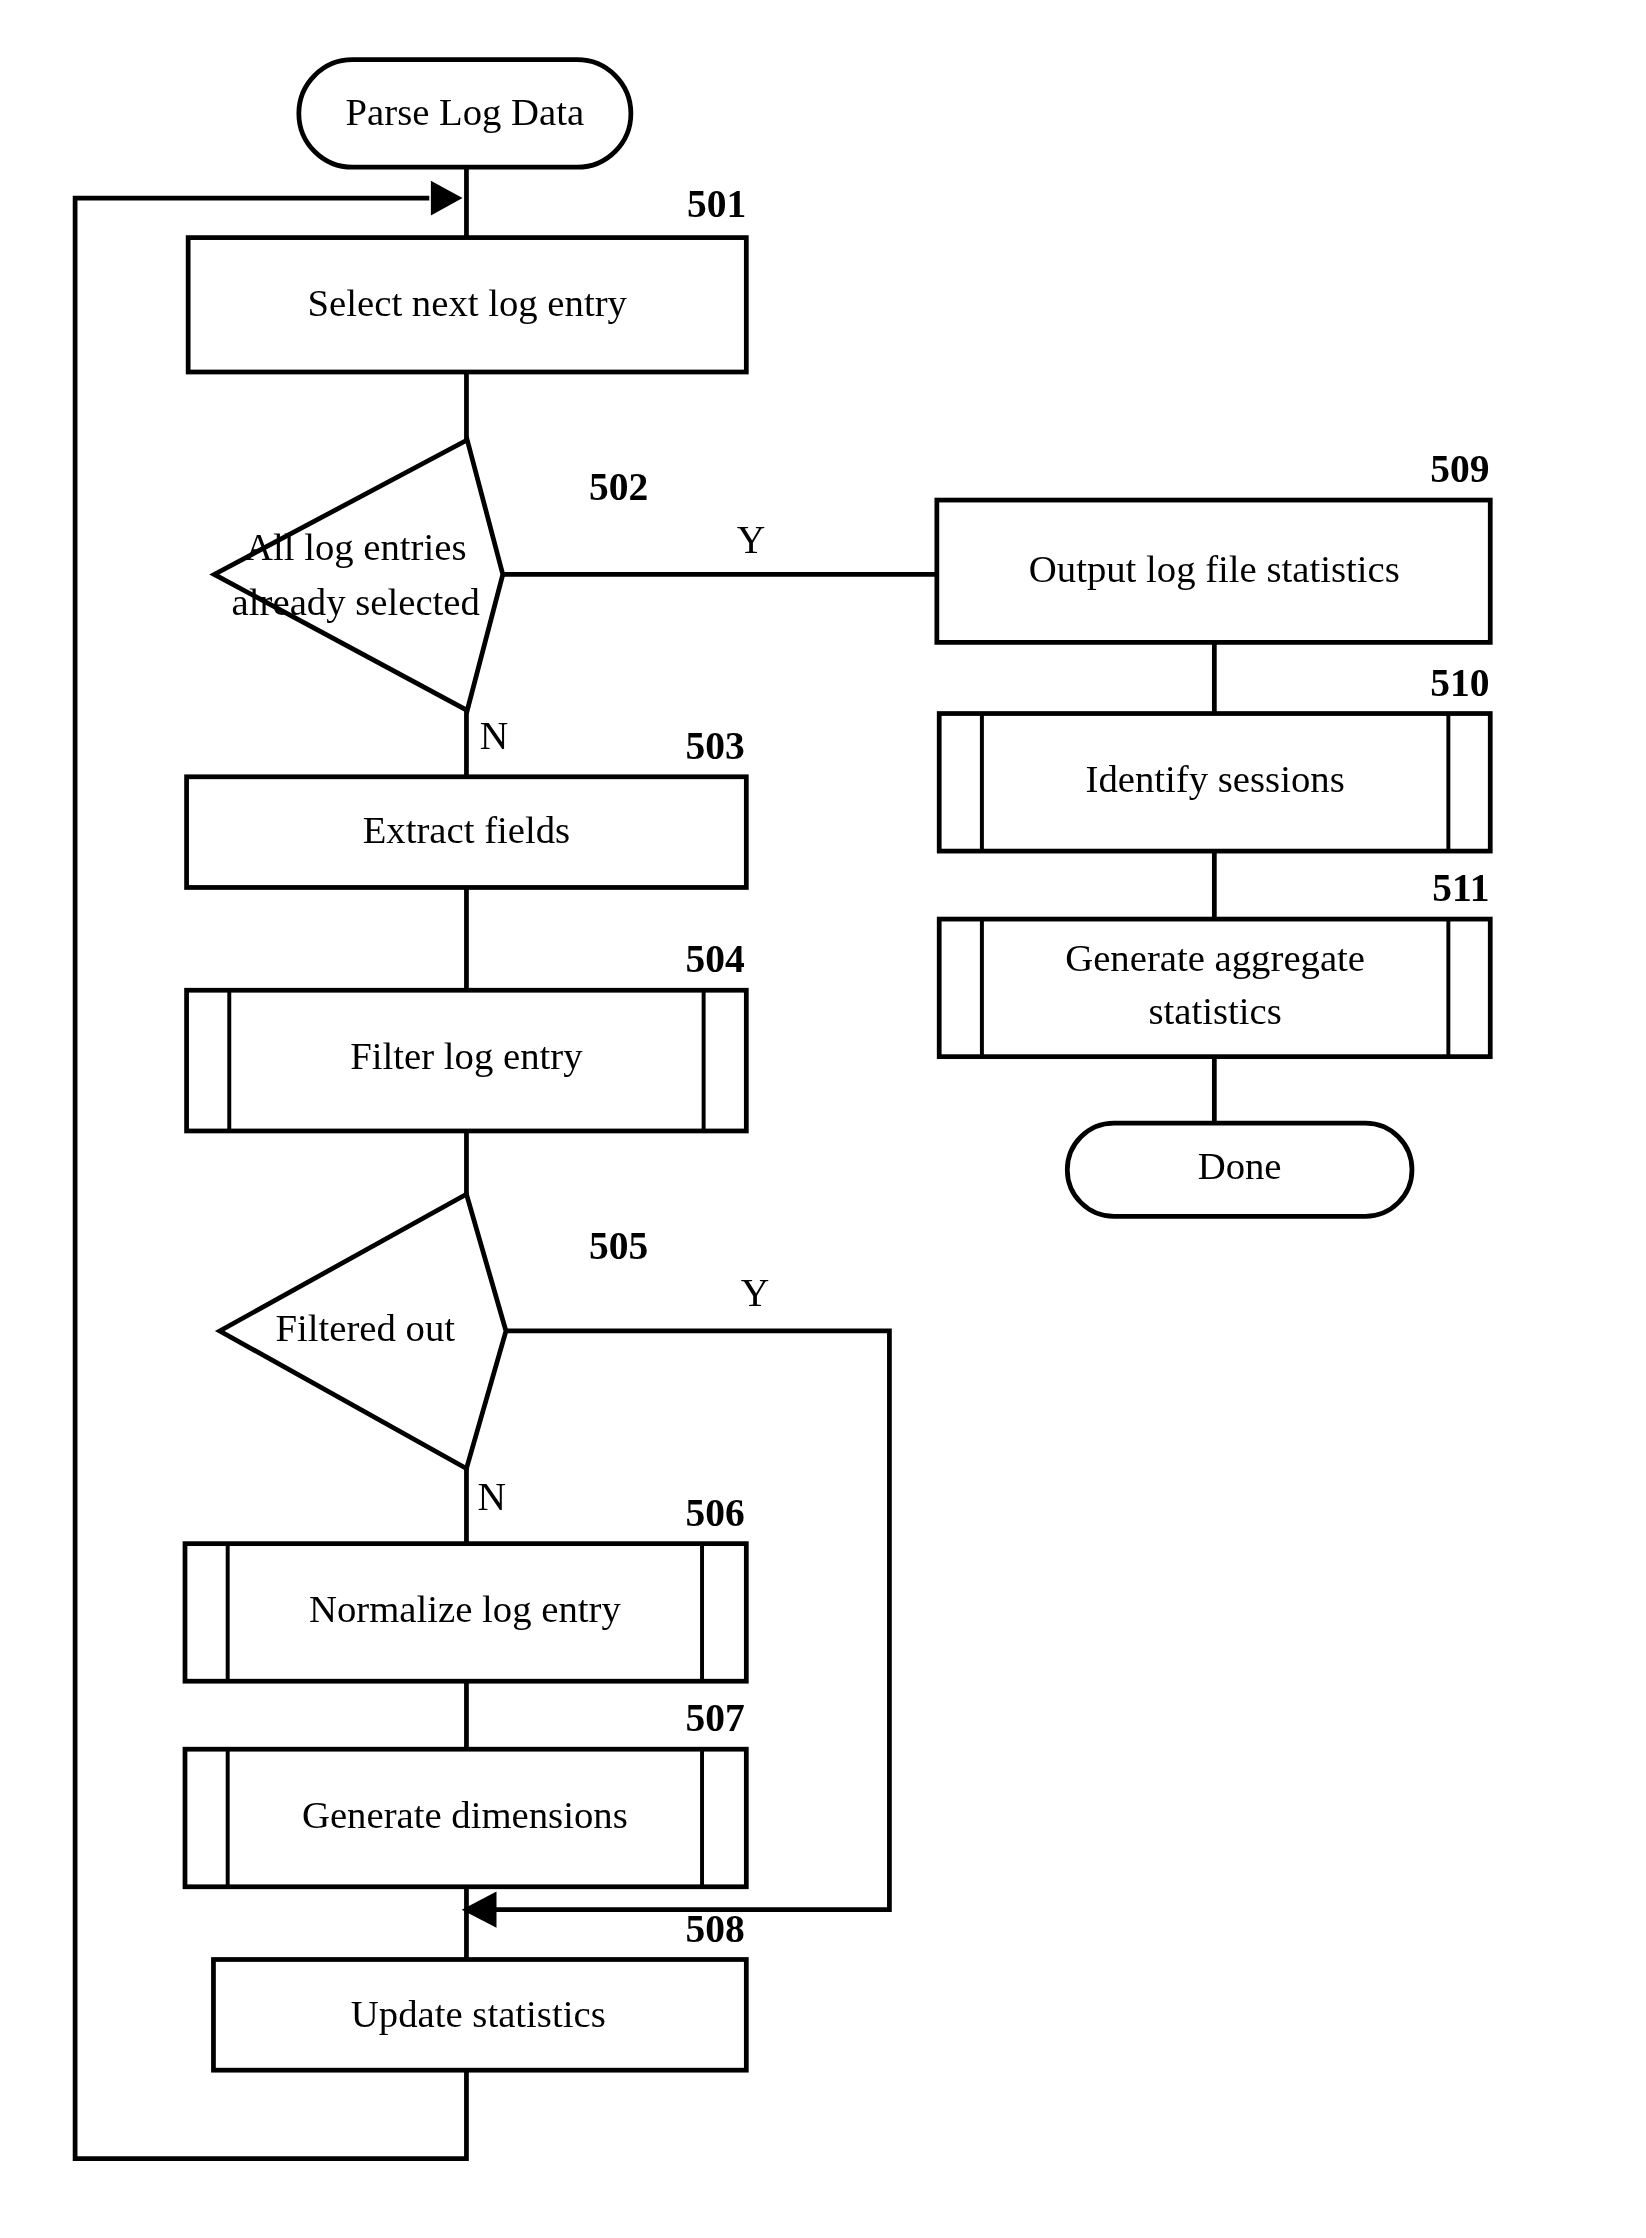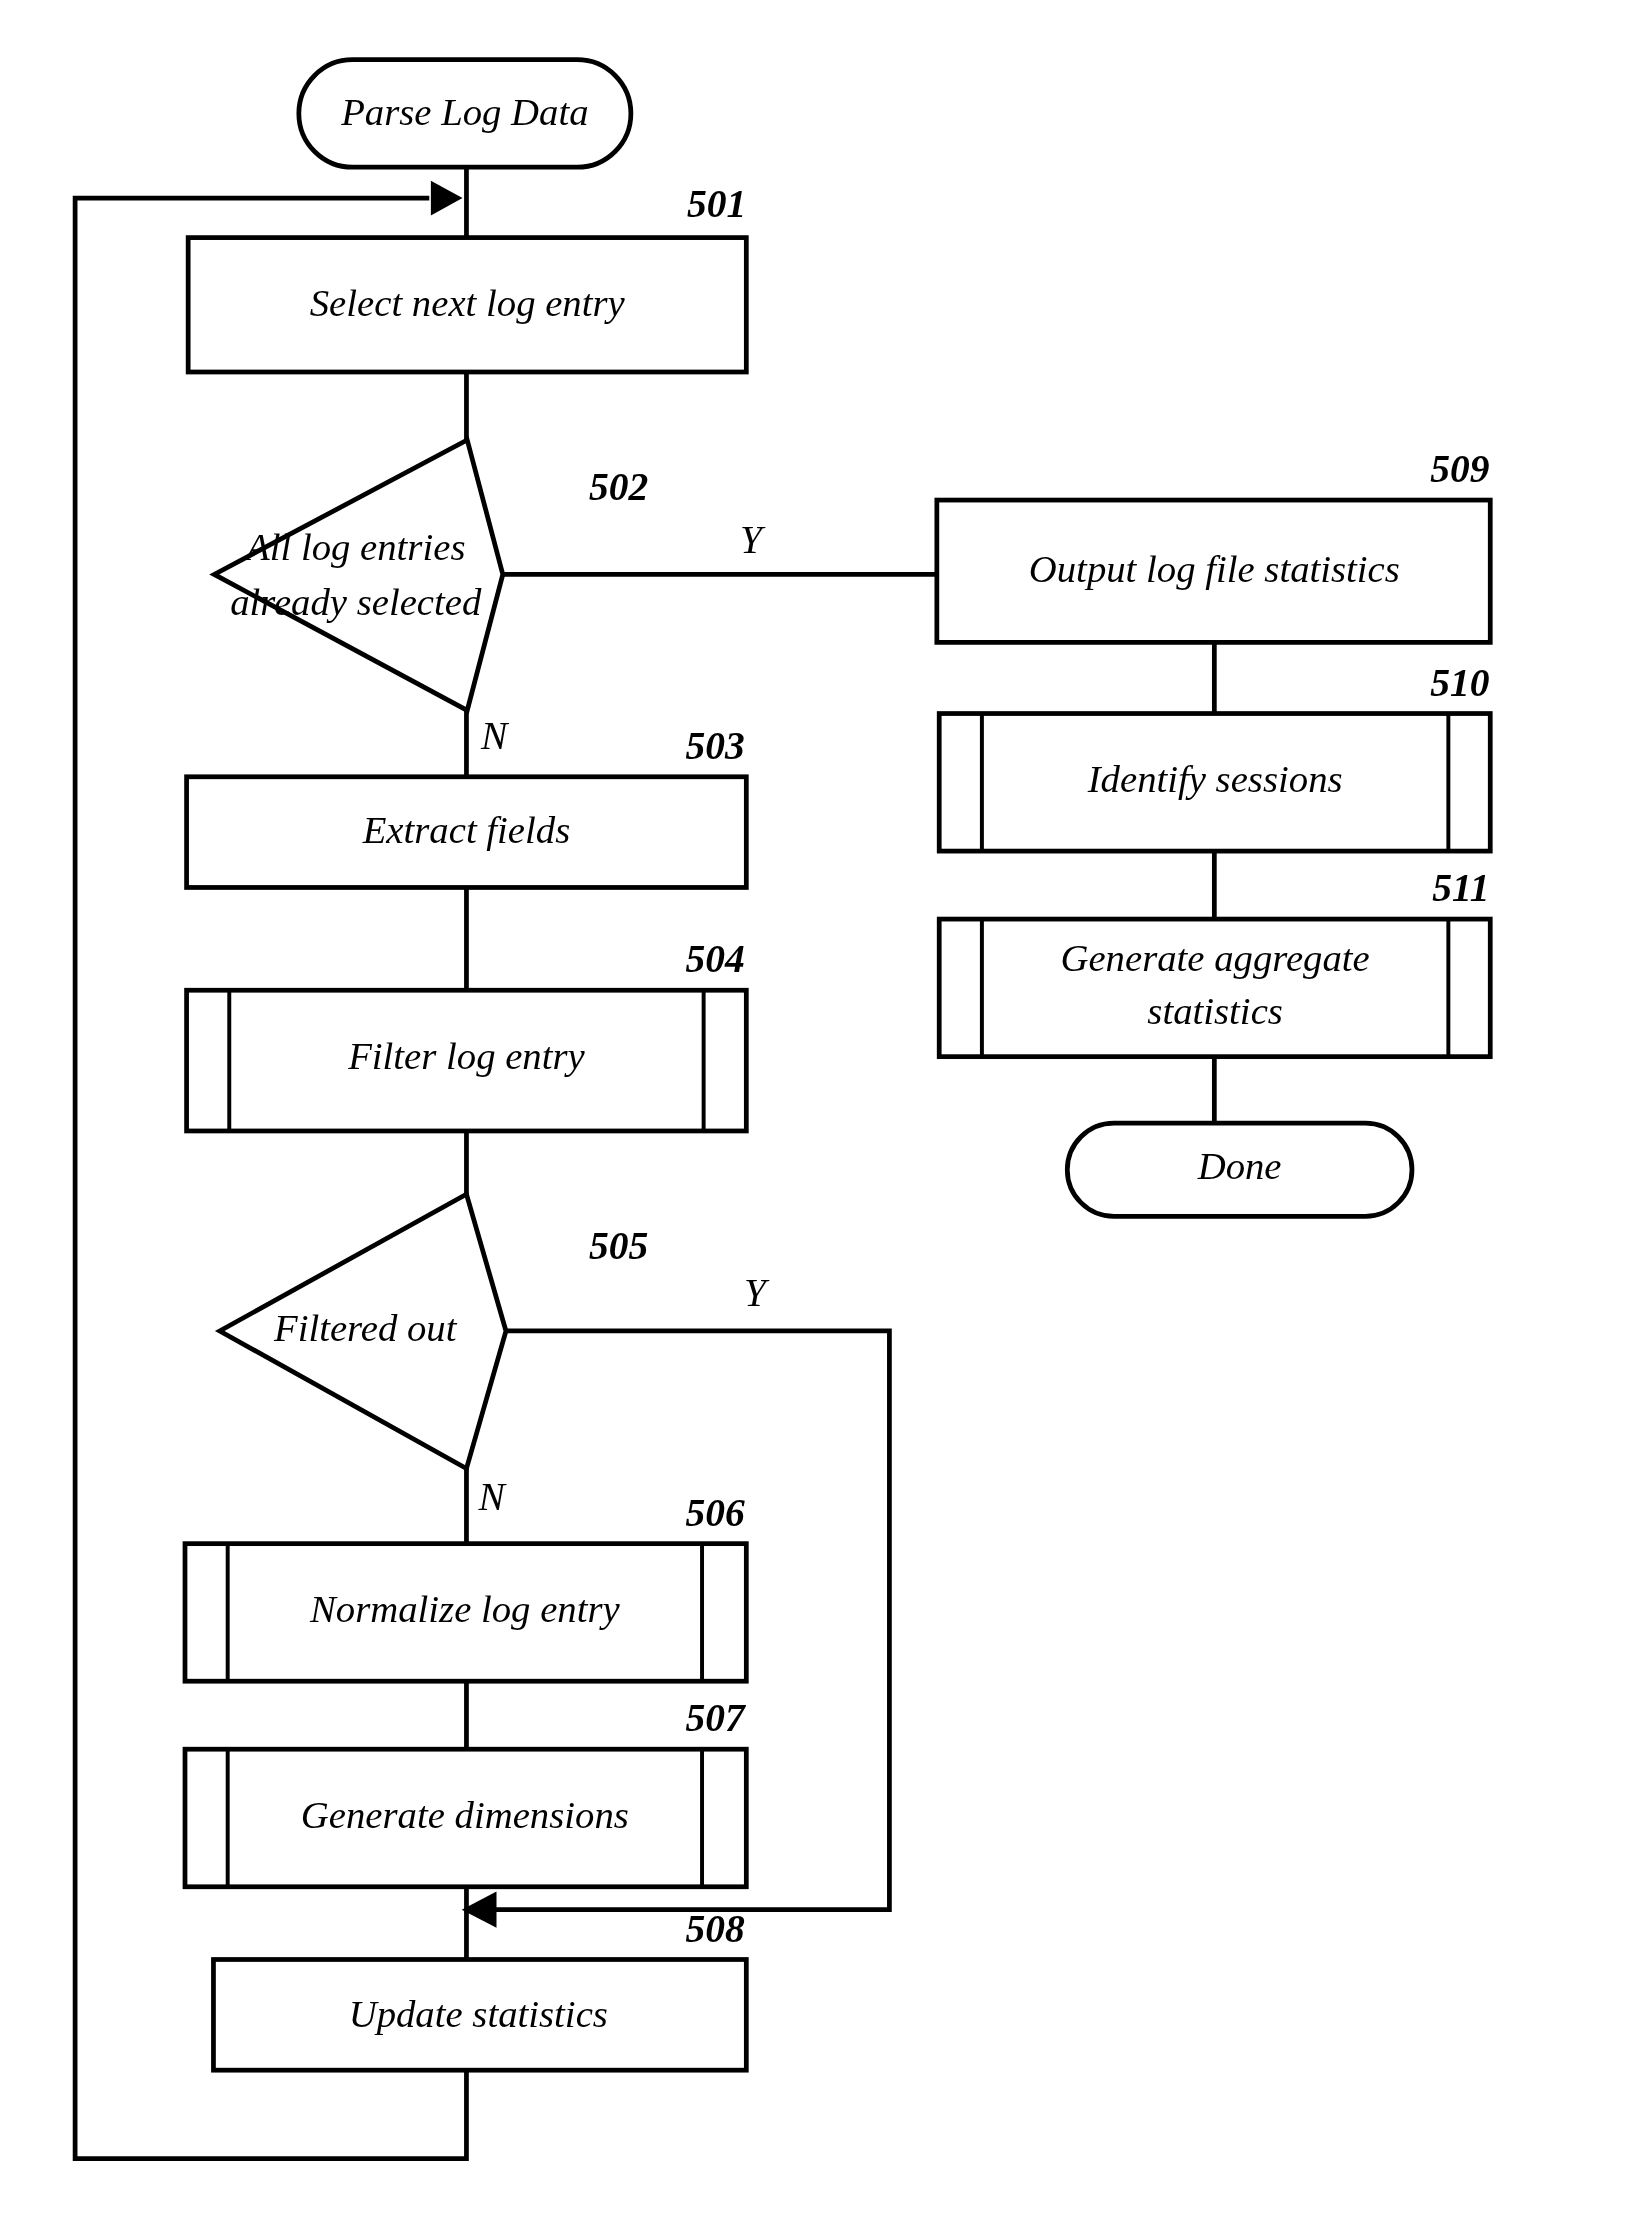--- a/index.html
+++ b/index.html
@@ -7,21 +7,20 @@
     padding: 0;
     background: #ffffff;
   }
   #page {
     position: relative;
     width: 1646px;
     height: 2239px;
     background: #ffffff;
     overflow: hidden;
     font-family: "Liberation Serif", "DejaVu Serif", serif;
-    font-style: italic;
   }
   #flow-svg {
     position: absolute;
     left: 0;
     top: 0;
     width: 1646px;
     height: 2239px;
   }
   .shape-outline {
     fill: #ffffff;

